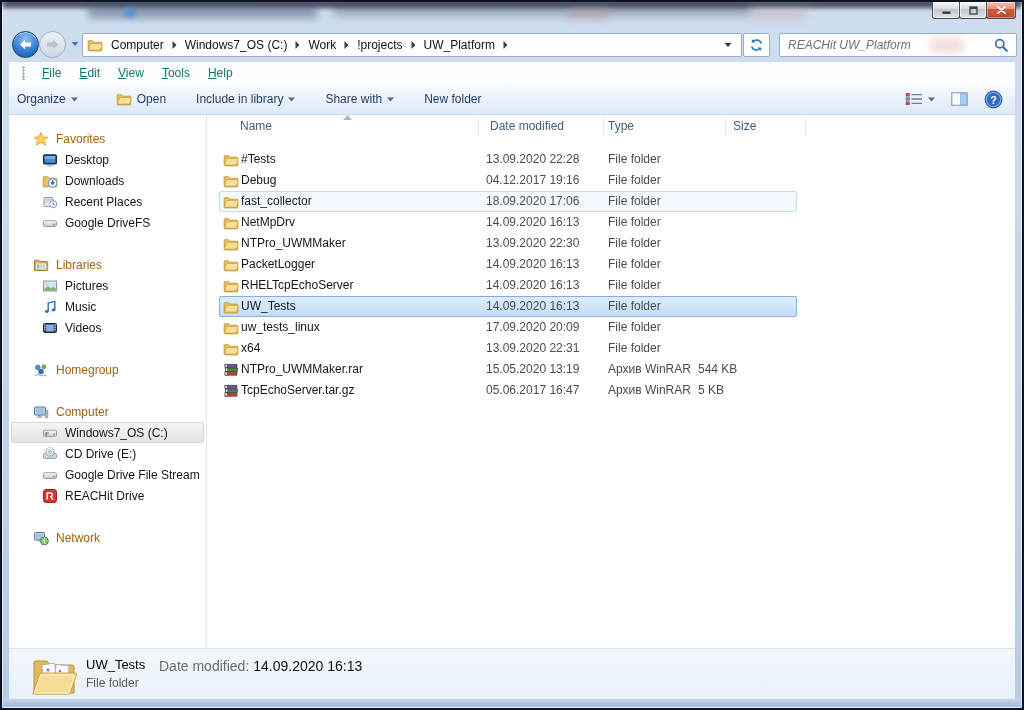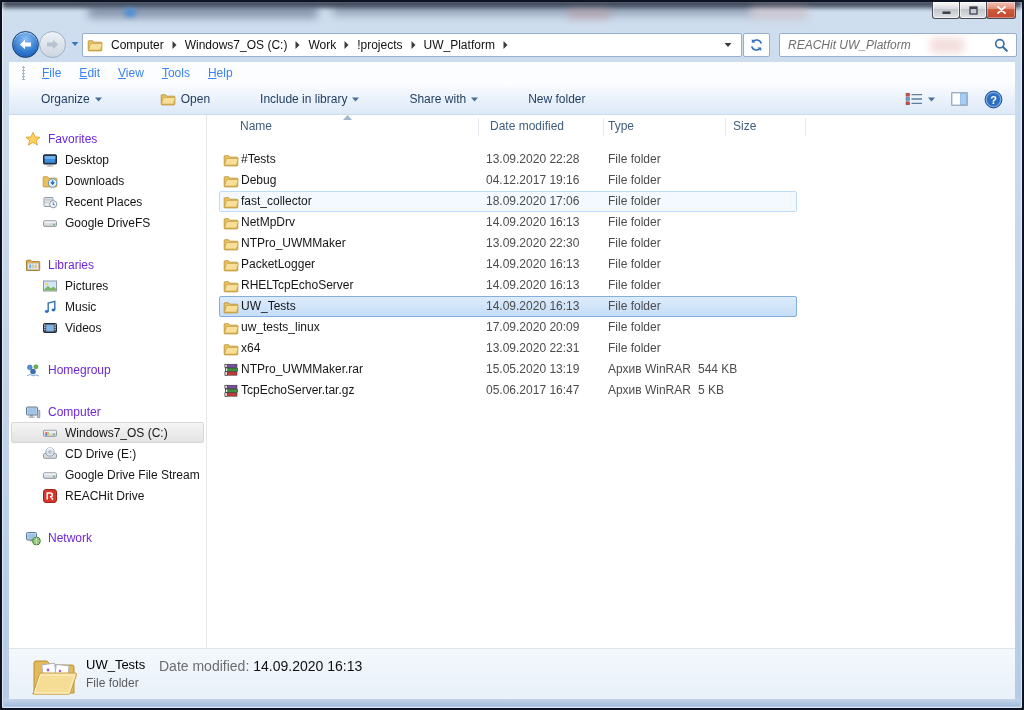--- a/index.html
+++ b/index.html
@@ -41,33 +41,33 @@
               border:1px solid #98aec9;border-radius:2px;display:flex;align-items:center;justify-content:center;}
   .searchbox{position:absolute;left:777px;top:3px;width:238px;height:24px;background:#fff;
              border:1px solid #98aec9;border-radius:2px;display:flex;align-items:center;padding:0 8px;overflow:hidden;}
   .searchtext{flex:1;font-size:12px;font-style:italic;color:#6e6e6e;}
   .s-blob{left:150px;top:4px;width:34px;height:15px;background:#e0aaa4;opacity:.4;filter:blur(4px);}
   
   .client{position:relative;margin:2px 7px 0 7px;height:639px;background:#fff;}
   .menubar{position:relative;height:22px;background:#fcfdfe;display:flex;align-items:center;padding-left:24px;}
   .grip{position:absolute;left:13px;top:4px;width:3px;height:14px;
         background-image:radial-gradient(circle,#a9b6c4 1px,transparent 1.2px);background-size:3px 3px;}
-  .mi{font-size:12px;color:#3b82f6;padding:2px 9px;cursor:default;}
+  .mi{font-size:12px;color:#0f766e;padding:2px 9px;cursor:default;}
   .mi::first-letter{text-decoration:underline;}
   .toolbar{position:relative;height:31px;background:linear-gradient(#fafcfe,#e9f1fb 55%,#dde9f7);
-           border-bottom:1px solid #ccdcee;display:flex;align-items:center;padding-left:32px;gap:20px;}
+           border-bottom:1px solid #ccdcee;display:flex;align-items:center;padding-left:8px;}
   .tbi{display:flex;align-items:center;gap:5px;font-size:12px;color:#1e3a5f;cursor:default;}
   .sp38{margin-right:38px;} .sp28{margin-right:30px;}
   .tbright{position:absolute;right:12px;display:flex;align-items:center;gap:16px;}
   
   .main{display:flex;height:533px;}
   .sidebar{width:197px;padding-top:13px;overflow:hidden;}
   .vdivider{width:1px;background:#e6e6e6;}
   .section{margin-bottom:21px;}
-  .sec-head{height:21px;display:flex;align-items:center;gap:7px;padding-left:16px;font-size:12px;color:#6d28d9;cursor:default;}
+  .sec-head{height:21px;display:flex;align-items:center;gap:7px;padding-left:16px;font-size:12px;color:#a16207;cursor:default;margin-left:8px;}
   .sec-item{height:21px;display:flex;align-items:center;gap:7px;padding-left:30px;margin:0 2px;
             border:1px solid transparent;border-radius:2px;font-size:12px;color:#151515;
             white-space:nowrap;overflow:hidden;cursor:default;}
   .sec-item.selected{background:linear-gradient(#f5f5f5,#e3e3e3);border-color:#d7d7d7;}
   .filelist{position:relative;flex:1;}
   .listheader{position:relative;height:24px;font-size:12px;color:#3f5e7e;}
   .hcol{position:absolute;top:4px;cursor:default;}
   .hsep{position:absolute;top:3px;width:1px;height:18px;background:#e7ebf1;}
   .sortglyph{position:absolute;top:0;left:136px;}
   .rows{margin-top:10px;}

